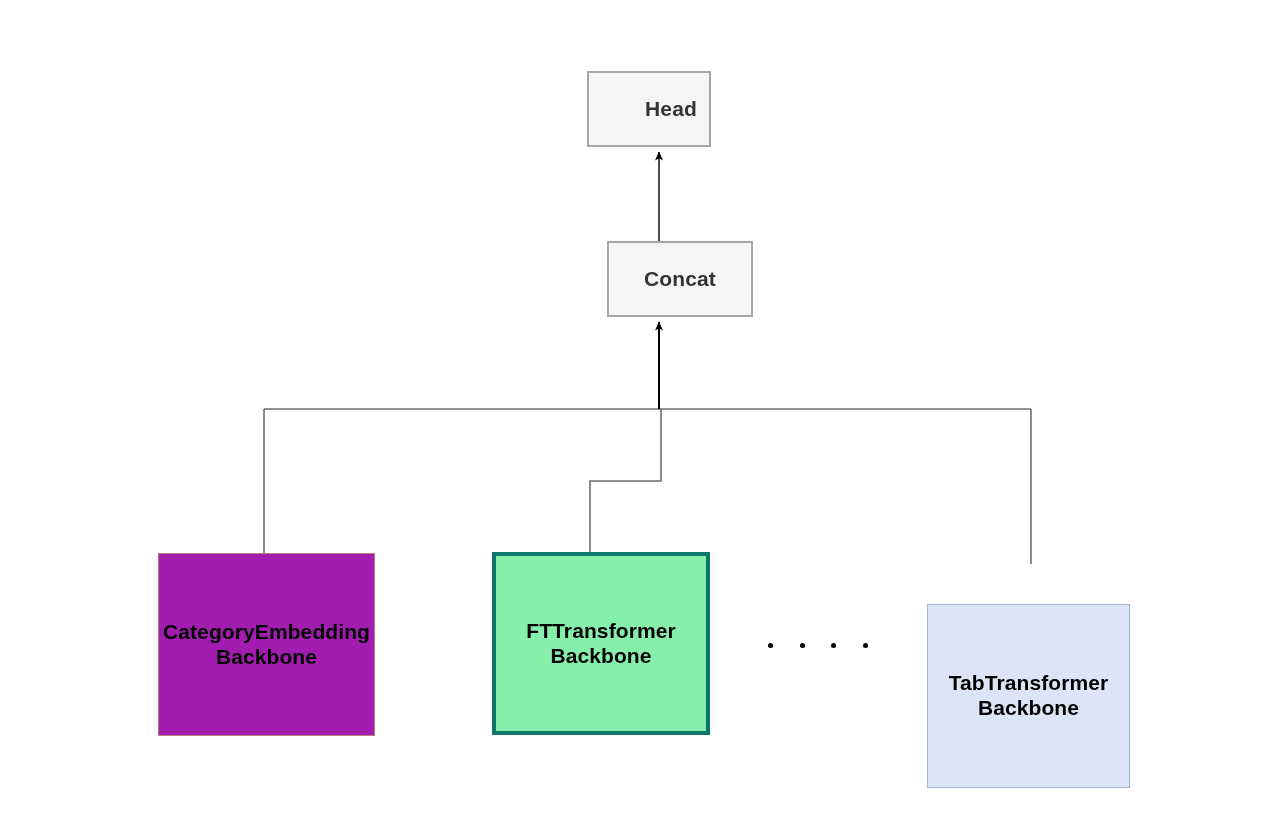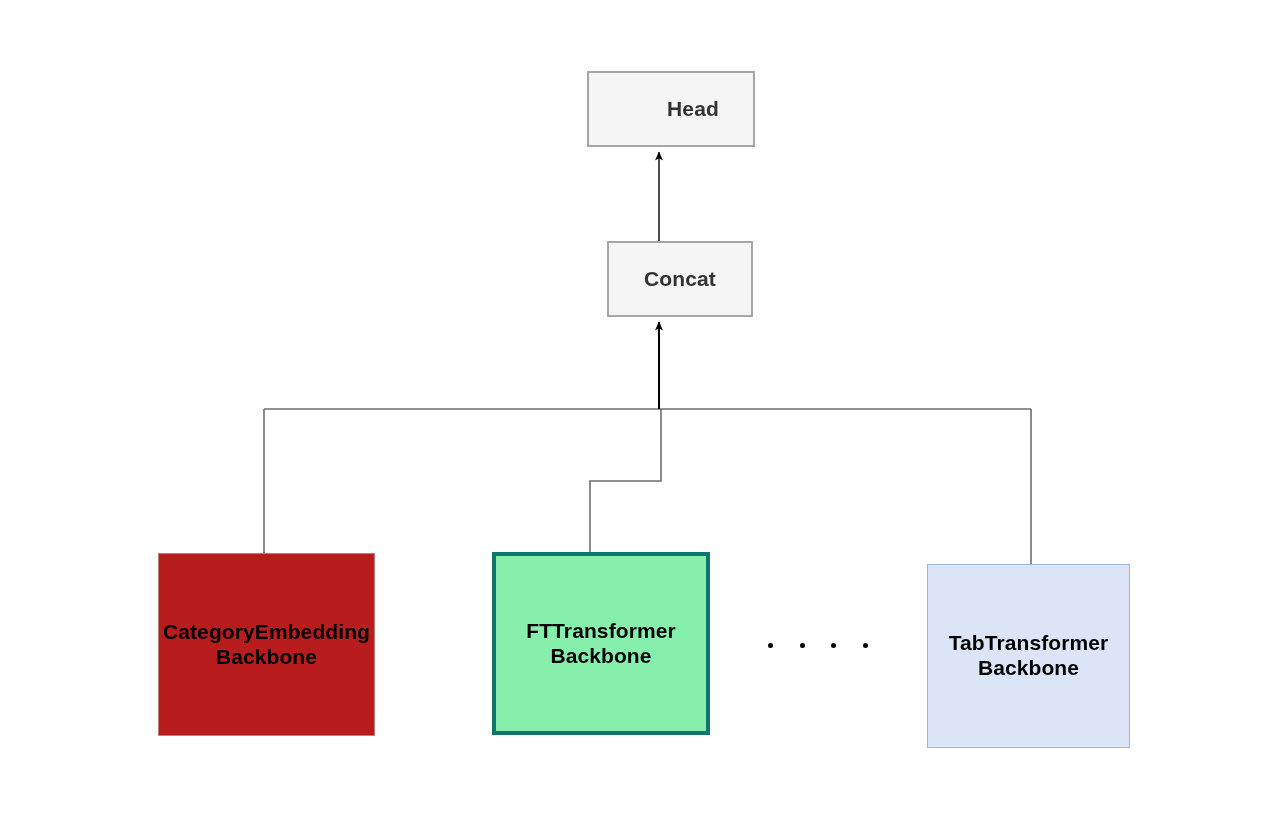--- a/index.html
+++ b/index.html
@@ -45,32 +45,33 @@
     background: #f5f5f5;
     border: 2px solid #a6a6a6;
     color: #333333;
     font-size: 21px;
   }
   .node.backbone {
     font-size: 21px;
     color: #000000;
   }
   .node.backbone-pink {
-    background: #b91c1c;
+    background: #a21caf;
     border: 1px solid #c07b7b;
   }
   .node.backbone-cream {
     background: #86efac;
     border: 4px solid #0f766e;
   }
   .node.backbone-blue {
     background: #dce5f8;
     border: 1px solid #9fb4d9;
+    margin-top: 40px;
   }
-  #head-node   { left: 587px; top: 71px;  width: 168px; height: 76px; padding-left: 44px; }
+  #head-node   { left: 587px; top: 71px;  width: 124px; height: 76px; padding-left: 44px; }
   #concat-node { left: 587px; top: 241px; width: 146px; height: 76px; margin-left: 20px; }
   #category-embedding-node { left: 158px; top: 553px; width: 217px; height: 183px; }
   #fttransformer-node      { left: 492px; top: 552px; width: 218px; height: 183px; }
   #tabtransformer-node     { left: 927px; top: 564px; width: 203px; height: 184px; }
   .ellipsis-dots {
     position: absolute;
     left: 768px;
     top: 638px;
     width: 100px;
     height: 14px;

